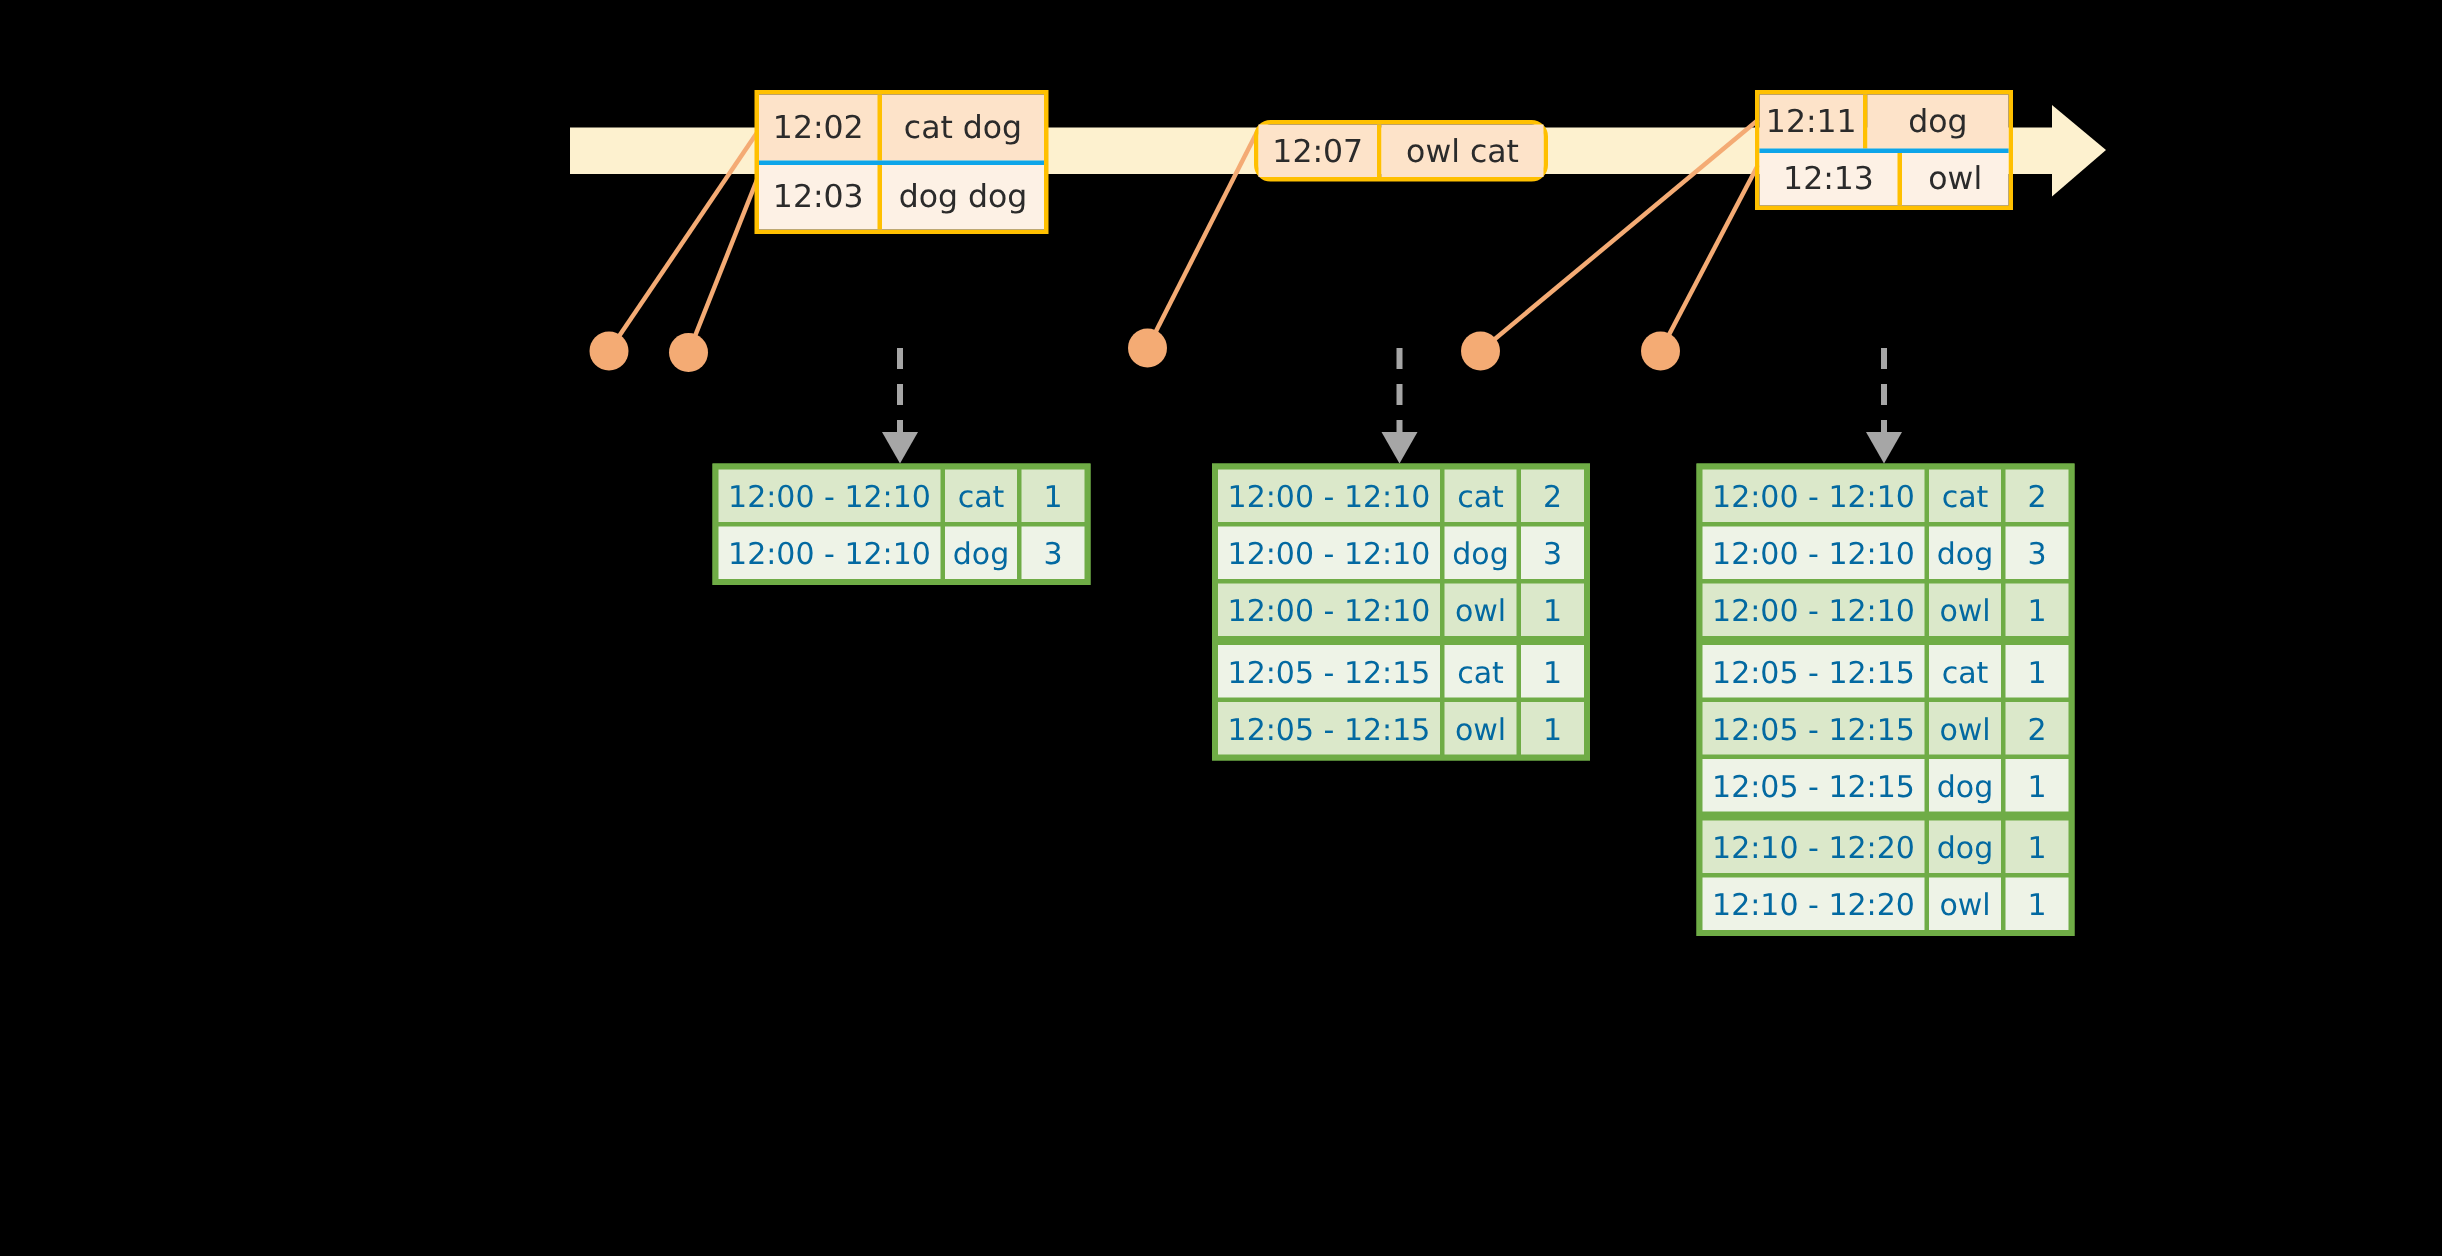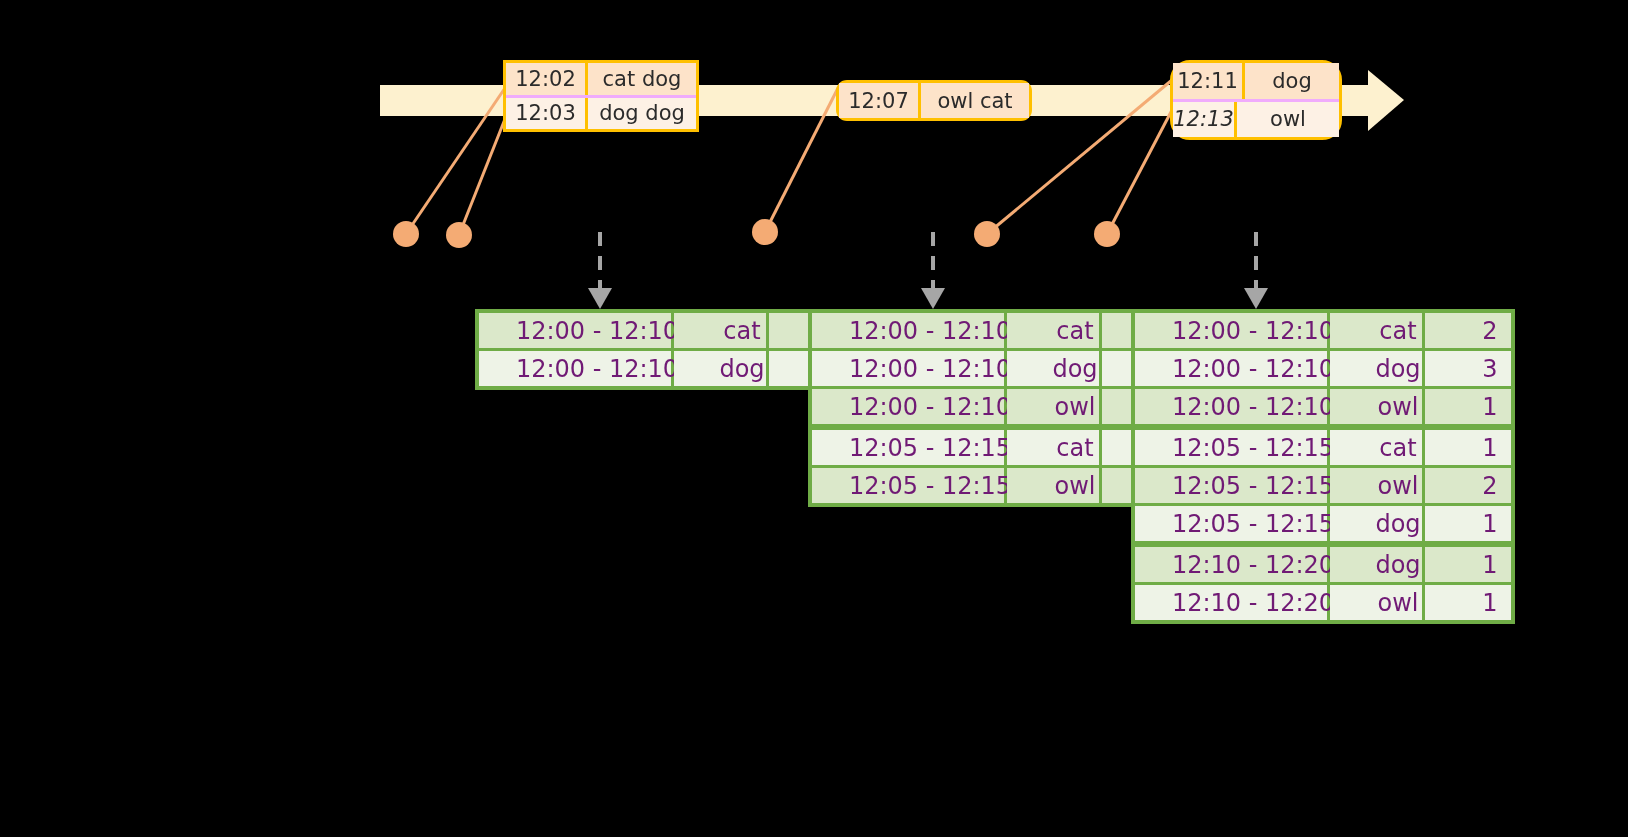--- a/index.html
+++ b/index.html
@@ -28,21 +28,21 @@
     border: 3px solid #ffc000;
     box-sizing: border-box;
     display: flex;
     flex-direction: column;
   }
   .event-row {
     display: flex;
     flex: 1 1 auto;
   }
   .event-row + .event-row {
-    border-top: 3px solid #f0abfc;
+    border-top: 3px solid #0ea5e9;
   }
   .event-time {
     box-sizing: border-box;
     border-right: 3px solid #ffc000;
     display: flex;
     align-items: center;
     justify-content: center;
     font-size: 21px;
     color: #2b2b2b;
     white-space: nowrap;
@@ -90,24 +90,23 @@
   }
   .res-row {
     display: flex;
     gap: 3px;
     height: 35px;
   }
   .res-cell {
     display: flex;
     align-items: center;
     justify-content: center;
-    font-size: 24px;
-    color: #701a75;
+    font-size: 20px;
+    color: #0369a1;
     white-space: nowrap;
-    padding-left: 44px;
   }
   .res-win { width: 148px; }
   .res-key { width: 48px; }
   .res-cnt { width: 42px; }
   .rowA .res-cell { background: #dbe8ca; }
   .rowB .res-cell { background: #eef3e7; }
 
   
   .res-row.grp-sep { margin-top: 3px; }
 </style>
@@ -143,45 +142,45 @@
     <g>
       <line x1="933" y1="232" x2="933" y2="288" stroke="#a6a6a6" stroke-width="4" stroke-dasharray="14,10"></line>
       <polygon points="921,288 945,288 933,309" fill="#a6a6a6"></polygon>
     </g>
     <g>
       <line x1="1256" y1="232" x2="1256" y2="288" stroke="#a6a6a6" stroke-width="4" stroke-dasharray="14,10"></line>
       <polygon points="1244,288 1268,288 1256,309" fill="#a6a6a6"></polygon>
     </g>
   </svg>
 
-  <div class="event-box" style="left:503px; top:60px; width:196px; height:72px;">
+  <div class="event-box" style="left:503px; top:60px; width:196px; height:96px;">
     <div class="event-row">
       <div class="event-time ev-dark" style="width:82px;">12:02</div>
       <div class="event-words ev-dark">cat dog</div>
     </div>
     <div class="event-row">
       <div class="event-time ev-light" style="width:82px;">12:03</div>
       <div class="event-words ev-light">dog dog</div>
     </div>
   </div>
 
   <div class="event-box" style="left:836px; top:80px; width:196px; height:41px;border-radius:11px;">
     <div class="event-row">
       <div class="event-time ev-dark" style="width:82px;">12:07</div>
       <div class="event-words ev-dark">owl cat</div>
     </div>
   </div>
 
-  <div class="event-box" style="left:1170px; top:60px; width:172px; height:80px;border-radius:20px;">
+  <div class="event-box" style="left:1170px; top:60px; width:172px; height:80px;">
     <div class="event-row">
       <div class="event-time ev-dark" style="width:72px;">12:11</div>
       <div class="event-words ev-dark">dog</div>
     </div>
     <div class="event-row">
-      <div class="event-time ev-light" style="width:64px;font-style:italic;">12:13</div>
+      <div class="event-time ev-light" style="width:95px;">12:13</div>
       <div class="event-words ev-light">owl</div>
     </div>
   </div>
 
   <div class="result-table" id="tbl0" style="left:475px; top:309px;">
       <div class="res-row rowA">
         <div class="res-cell res-win">12:00 - 12:10</div>
         <div class="res-cell res-key">cat</div>
         <div class="res-cell res-cnt">1</div>
       </div>

